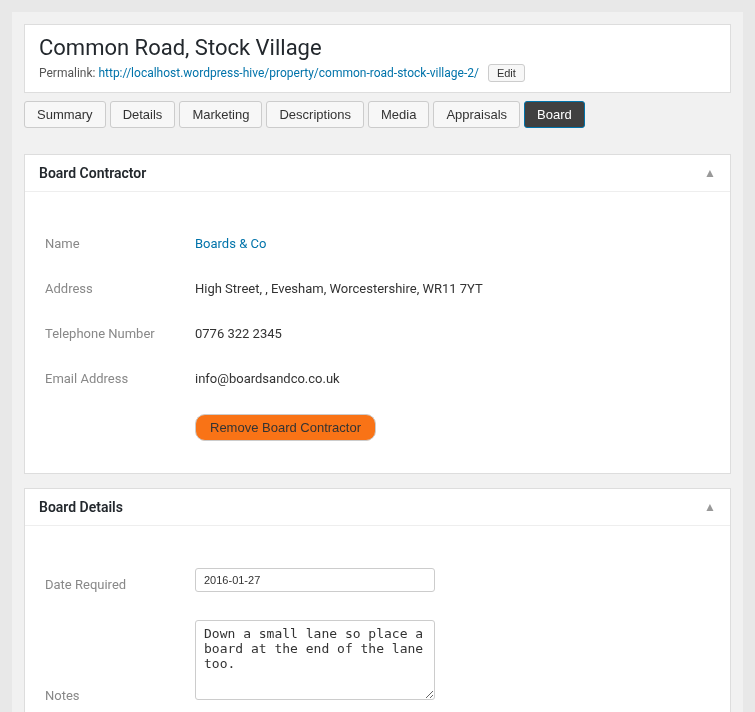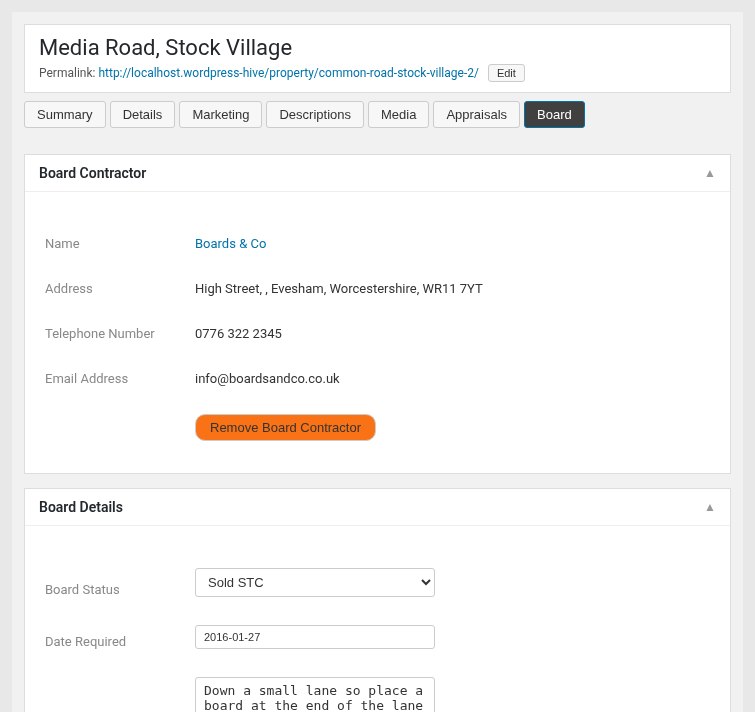--- a/index.html
+++ b/index.html
@@ -147,21 +147,21 @@
       color: #333;
       resize: vertical;
     }
   </style>
 </head>
 <body>
 
 <div class="page-wrapper">
 
   <div class="title-bar">
-    <h1 class="page-title">Media Road, Stock Village</h1>
+    <h1 class="page-title">Common Road, Stock Village</h1>
     <div class="permalink-row">
       <span>Permalink:</span>
       <a href="#">http://localhost.wordpress-hive/property/common-road-stock-village-2/</a>
       <button class="edit-btn">Edit</button>
     </div>
   </div>
 
   <div class="tabs-row">
   <button class="tab-btn">Summary</button>
       <button class="tab-btn">Details</button>
@@ -203,28 +203,20 @@
     </div>
   </div>
 
   <div class="section-card">
     <div class="section-header">
       <span class="section-title">Board Details</span>
       <span class="collapse-icon">▲</span>
     </div>
     <div class="section-body">
       <div class="field-row">
-        <div class="field-label">Board Status</div>
-        <div class="field-value">
-          <select class="form-select">
-            <option value="sold-stc">Sold STC</option>
-          </select>
-        </div>
-      </div>
-      <div class="field-row">
         <div class="field-label">Date Required</div>
         <div class="field-value">
           <input class="form-input" type="text" value="2016-01-27" style="">
         </div>
       </div>
       <div class="field-row">
         <div class="field-label">Notes</div>
         <div class="field-value">
           <textarea class="form-textarea" style="">Down a small lane so place a board at the end of the lane too.</textarea>
         </div>

